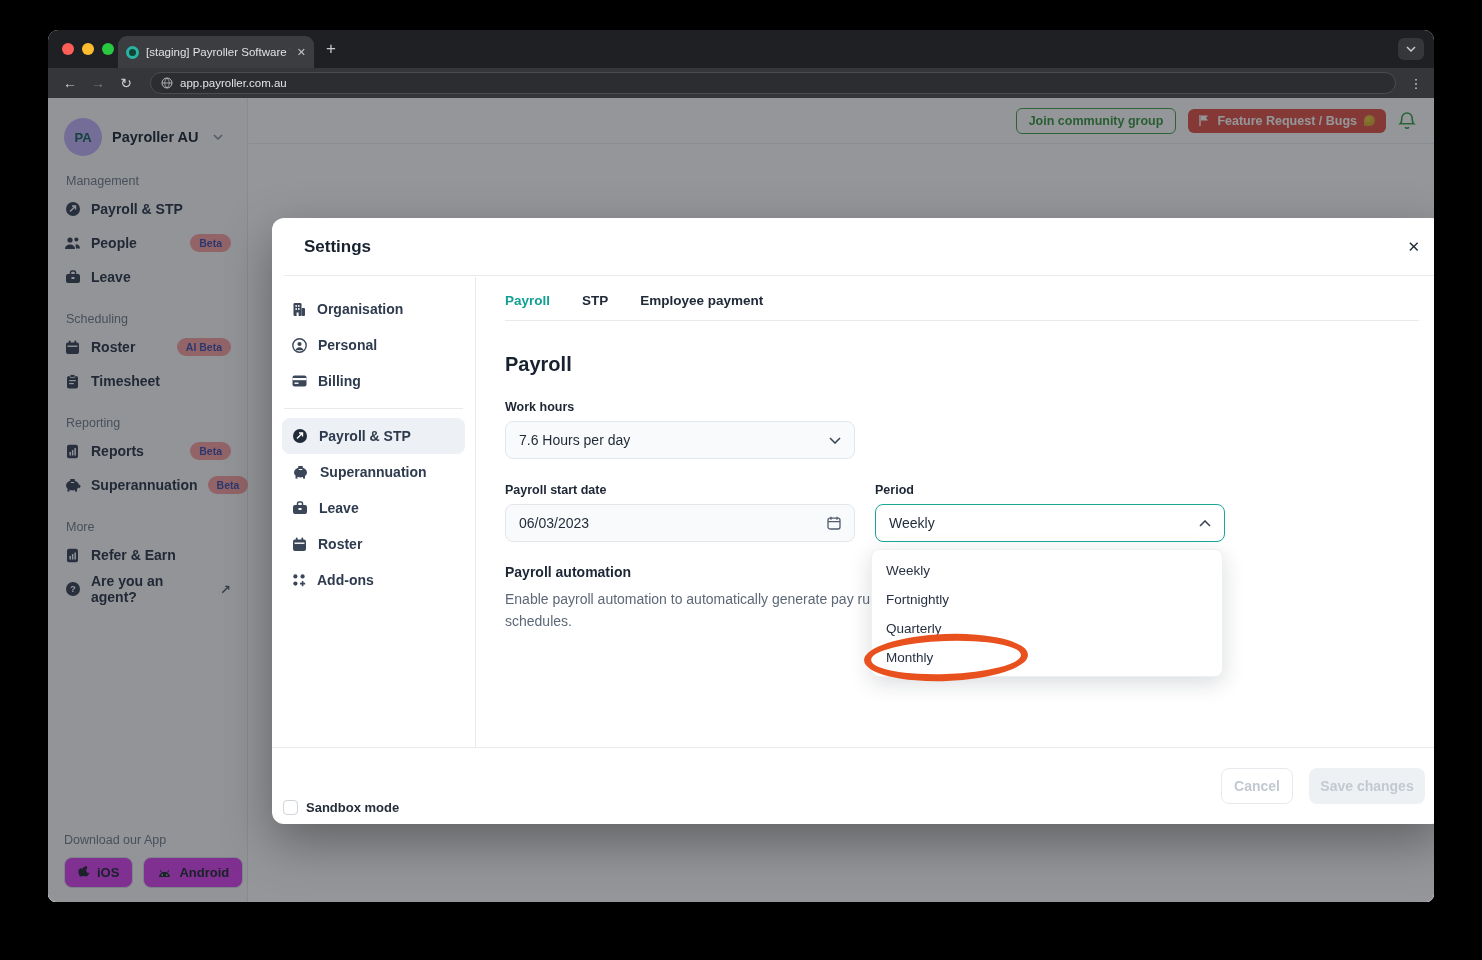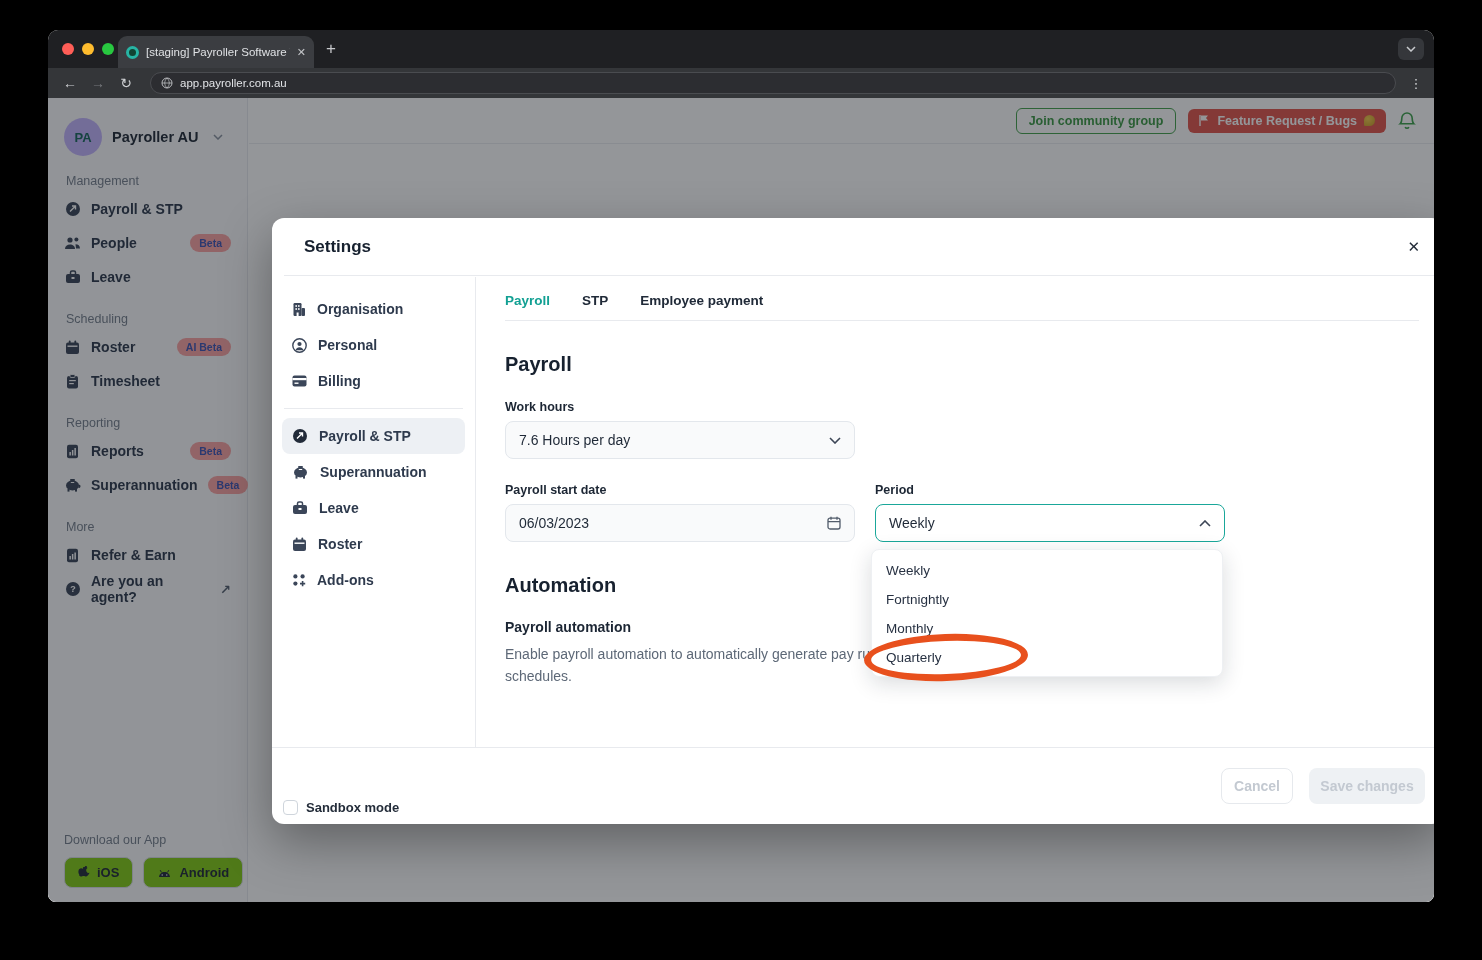--- a/index.html
+++ b/index.html
@@ -33,21 +33,21 @@
   .org-name { font-size:14.5px; font-weight:bold; color:#222b38; }
   .org-chev { color:#8a93a1; font-size:10px; margin-left:4px; }
   .sec-label { font-size:12.5px; color:#77808e; margin:18px 0 4px 2px; }
   .side-item { display:flex; align-items:center; gap:10px; height:34px; color:#2e3a4d; font-size:14px; font-weight:bold; }
   .side-item .ic { width:17px; display:flex; justify-content:center; flex:none; }
   .badge { margin-left:auto; background:#fca5a5; color:#4156b4; font-size:10.5px; font-weight:bold; padding:3px 9px; border-radius:9px; }
   .ext-arrow { color:#556070; font-size:13px; margin-left:8px; font-weight:bold; }
   .side-bottom { position:absolute; left:16px; bottom:14px; }
   .dl-label { font-size:12.5px; color:#77808e; margin-bottom:10px; }
   .store-btns { display:flex; gap:10px; }
-  .store-btn { display:flex; align-items:center; gap:7px; border:1px solid #d9dde3; border-radius:8px; padding:7px 13px; font-size:13px; font-weight:bold; color:#222b38; background:#84cc16; }
+  .store-btn { display:flex; align-items:center; gap:7px; border:1px solid #d9dde3; border-radius:8px; padding:7px 13px; font-size:13px; font-weight:bold; color:#222b38; background:#d946ef; }
 
   .main { position:absolute; left:201px; right:0; top:0; bottom:0; background:#fff; }
   .main-header { height:46px; border-bottom:1px solid #ebedf1; display:flex; align-items:center; justify-content:flex-end; gap:12px; padding-right:18px; }
   .btn-join { border:1px solid #46a24e; color:#3d9a46; background:#fff; font-size:12.5px; font-weight:bold; border-radius:6px; padding:5px 12px; }
   .btn-feature { background:#e2574d; color:#fff; font-size:12.5px; font-weight:bold; border-radius:6px; padding:5px 11px; display:flex; align-items:center; gap:7px; border:none; }
   .flag-ic { width:11px; height:11px; }
   .bug-dot { width:11px; height:11px; border-radius:50% 50% 50% 10%; background:radial-gradient(circle at 35% 35%, #f2c94c, #c99a27); }
 
   
   .dim { position:absolute; inset:0; background:rgba(17,22,29,0.45); z-index:50; }
@@ -419,33 +419,32 @@
             <div class="fld-label">Period</div>
             <div class="select open">
               <span>Weekly</span>
               <svg class="chev" width="12" height="7" viewBox="0 0 12 7">
                   <path d="M1 6l5-5 5 5" stroke="#3d4656" stroke-width="1.6" fill="none"></path>
                 </svg>
             </div>
           </div>
         </div>
 
-        <div class="h2">Automation</div>
         <div class="sub-h">Payroll automation</div>
         <div class="desc">
           <span>Enable payroll automation to automatically generate pay runs.</span><br>
           <span>schedules.</span>
         </div>
       </div>
 
       <div class="dropdown">
         <div class="dd-opt">Weekly</div>
         <div class="dd-opt">Fortnightly</div>
+        <div class="dd-opt">Quarterly</div>
         <div class="dd-opt">Monthly</div>
-        <div class="dd-opt">Quarterly</div>
       </div>
       <div class="annotation"></div>
 
       <div class="modal-footer">
         <div class="foot-btns">
           <button class="btn-cancel">Cancel</button>
           <button class="btn-save">Save changes</button>
         </div>
         <div class="sandbox">
           <span class="cb"></span>

